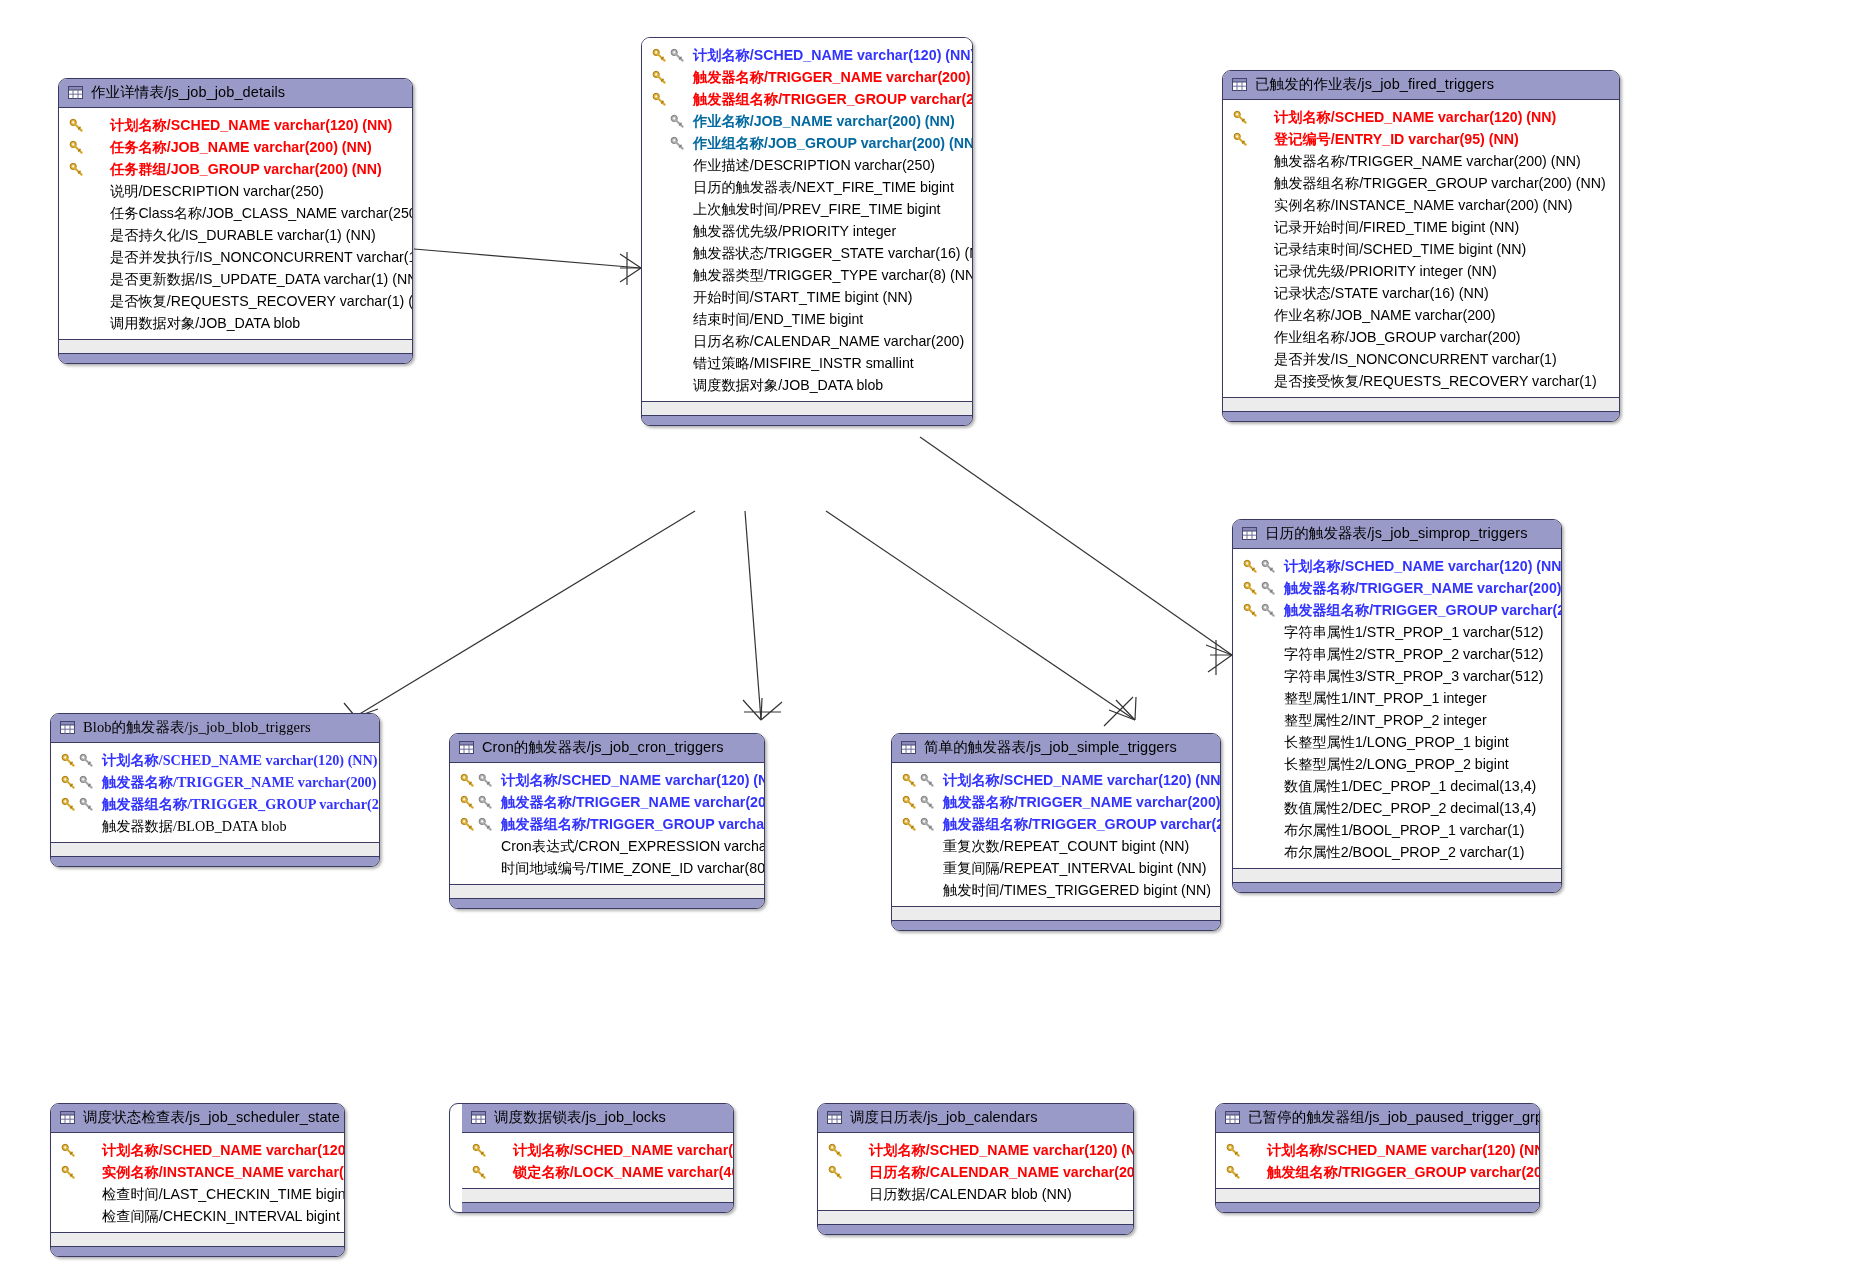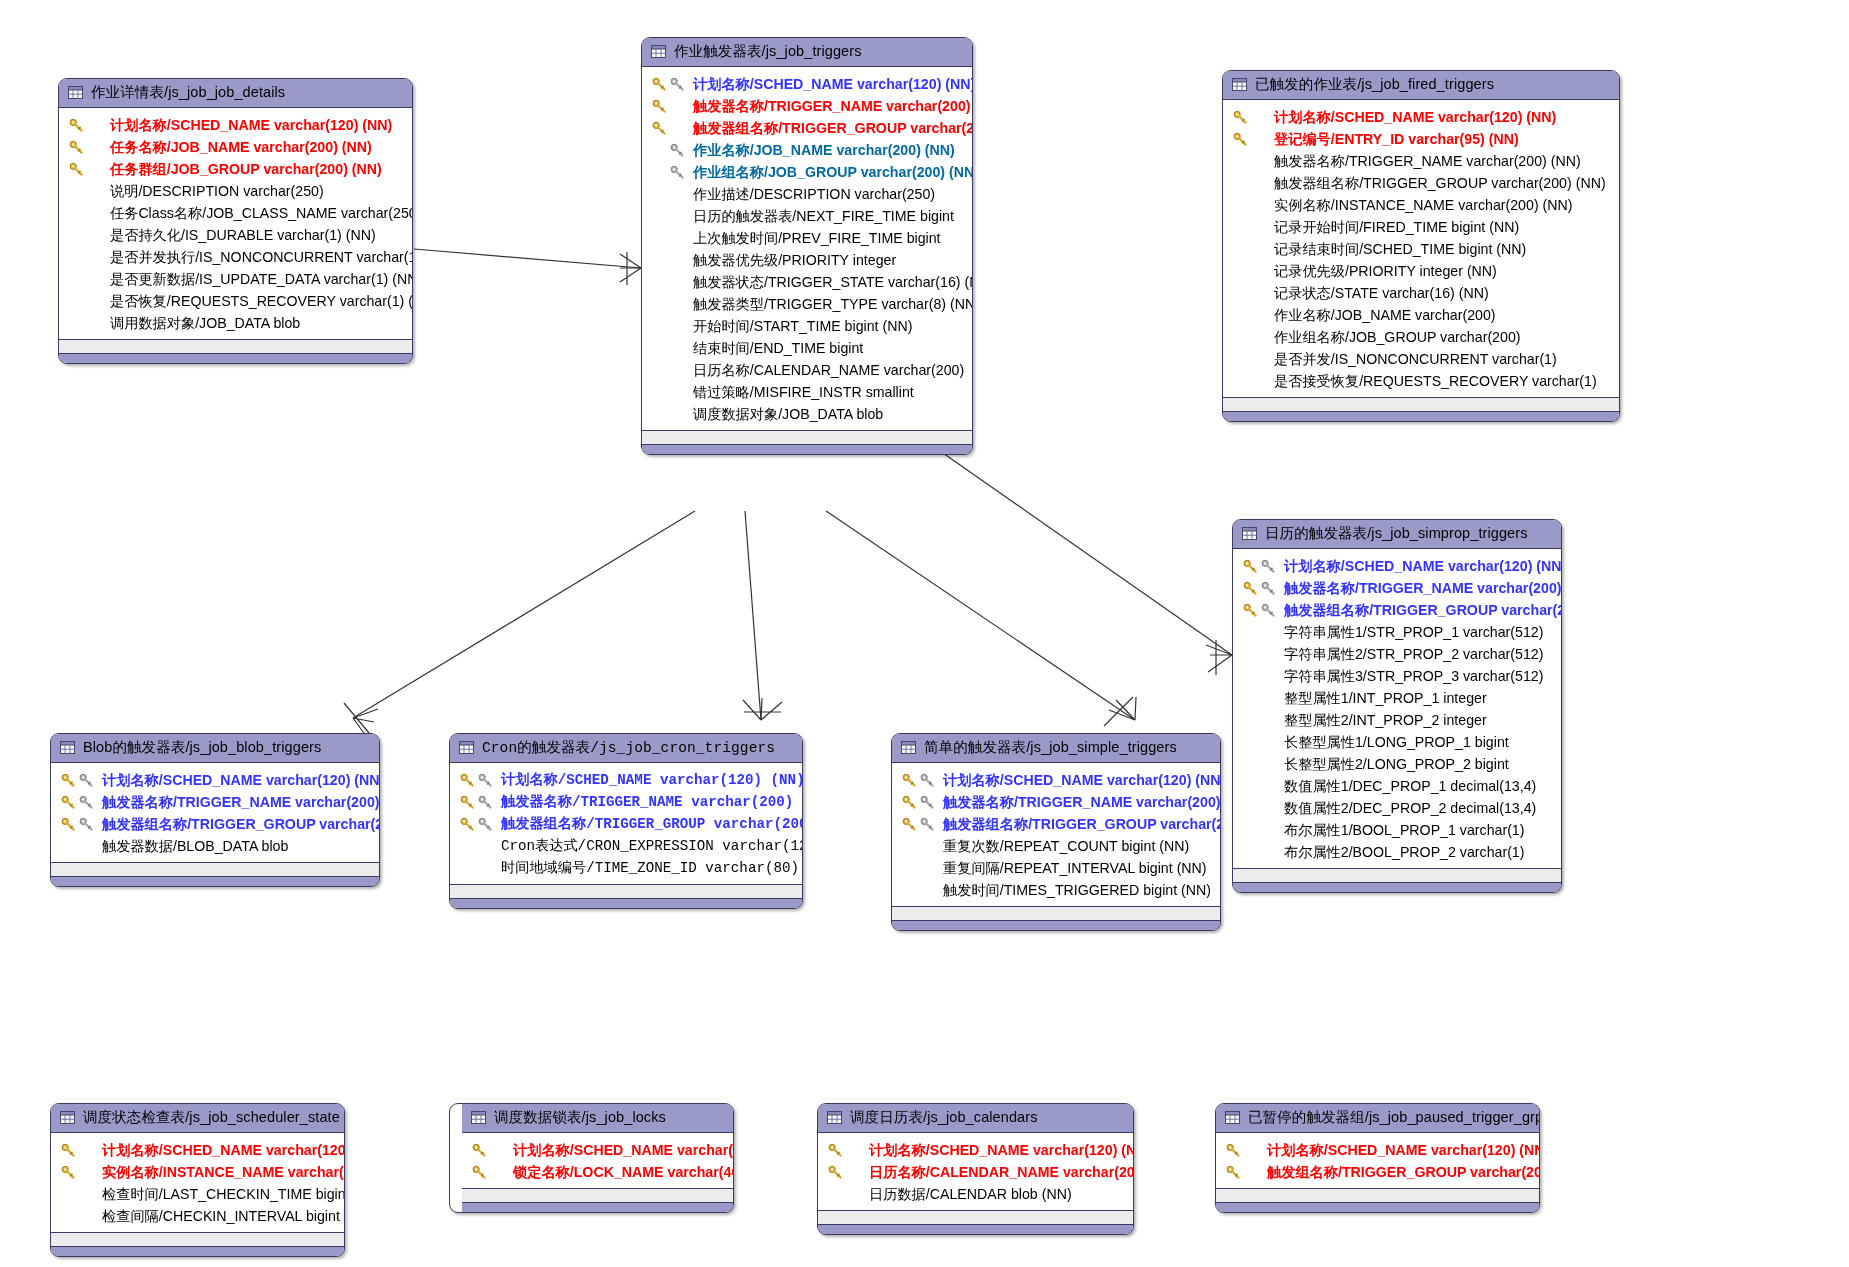--- a/index.html
+++ b/index.html
@@ -212,32 +212,20 @@
         <div class="attr">
           <span class="keycell spacer"></span>
           <span class="keycell spacer"></span>
           <span class="attr-text c-black">调用数据对象/JOB_DATA blob</span>
         </div>
       </div>
       <div class="ent-footer"></div>
       <div class="ent-footer2"></div>
     </div>
     <div class="entity" style="left: 641px; top: 37px; width: 332px;">
-      <div class="ent-header">
-        <span>
-          <svg class="grid-icon" viewBox="0 0 15 13" xmlns="http://www.w3.org/2000/svg">
-            <rect x="0.5" y="0.5" width="14" height="12" fill="#ffffff" stroke="#44446e"></rect>
-            <rect x="0.5" y="0.5" width="14" height="3.5" fill="#8a8ab8" stroke="#44446e"></rect>
-            <line x1="5" y1="4" x2="5" y2="12.5" stroke="#6e6e9c"></line>
-            <line x1="10" y1="4" x2="10" y2="12.5" stroke="#6e6e9c"></line>
-            <line x1="0.5" y1="8.2" x2="14.5" y2="8.2" stroke="#6e6e9c"></line>
-          </svg>
-        </span>
-        <span class="ent-title">作业触发器表/js_job_triggers</span>
-      </div>
       <div class="ent-body">
         <div class="attr">
           <span class="keycell">
             <svg class="keysvg" viewBox="0 0 15 15" xmlns="http://www.w3.org/2000/svg">
               <circle cx="4.2" cy="4.4" r="3.1" fill="#e3b43a" stroke="#a87b12" stroke-width="1"></circle>
               <circle cx="4.2" cy="4.4" r="1.1" fill="#ffffff"></circle>
               <path d="M6.2,6.5 L12.6,12.6" stroke="#e3b43a" stroke-width="2.3" stroke-linecap="round"></path>
               <path d="M6.2,6.5 L12.6,12.6" stroke="#a87b12" stroke-width="0.8" stroke-linecap="round" opacity="0.55"></path>
               <path d="M9.6,10.9 L11.1,9.3" stroke="#a87b12" stroke-width="1.5" stroke-linecap="round"></path>
             </svg>
@@ -592,21 +580,21 @@
         </div>
         <div class="attr">
           <span class="keycell spacer"></span>
           <span class="keycell spacer"></span>
           <span class="attr-text c-black">布尔属性2/BOOL_PROP_2 varchar(1)</span>
         </div>
       </div>
       <div class="ent-footer"></div>
       <div class="ent-footer2"></div>
     </div>
-    <div class="entity" style="left: 50px; top: 733px; width: 330px;">
+    <div class="entity" style="left: 50px; top: 713px; width: 330px; font-family: Liberation Serif, serif;">
       <div class="ent-header">
         <span>
           <svg class="grid-icon" viewBox="0 0 15 13" xmlns="http://www.w3.org/2000/svg">
             <rect x="0.5" y="0.5" width="14" height="12" fill="#ffffff" stroke="#44446e"></rect>
             <rect x="0.5" y="0.5" width="14" height="3.5" fill="#8a8ab8" stroke="#44446e"></rect>
             <line x1="5" y1="4" x2="5" y2="12.5" stroke="#6e6e9c"></line>
             <line x1="10" y1="4" x2="10" y2="12.5" stroke="#6e6e9c"></line>
             <line x1="0.5" y1="8.2" x2="14.5" y2="8.2" stroke="#6e6e9c"></line>
           </svg>
         </span>
@@ -678,21 +666,21 @@
         </div>
         <div class="attr">
           <span class="keycell spacer"></span>
           <span class="keycell spacer"></span>
           <span class="attr-text c-black">触发器数据/BLOB_DATA blob</span>
         </div>
       </div>
       <div class="ent-footer"></div>
       <div class="ent-footer2"></div>
     </div>
-    <div class="entity" style="left: 449px; top: 733px; width: 354px; font-family: Liberation Mono, monospace;">
+    <div class="entity" style="left: 449px; top: 733px; width: 316px;">
       <div class="ent-header">
         <span>
           <svg class="grid-icon" viewBox="0 0 15 13" xmlns="http://www.w3.org/2000/svg">
             <rect x="0.5" y="0.5" width="14" height="12" fill="#ffffff" stroke="#44446e"></rect>
             <rect x="0.5" y="0.5" width="14" height="3.5" fill="#8a8ab8" stroke="#44446e"></rect>
             <line x1="5" y1="4" x2="5" y2="12.5" stroke="#6e6e9c"></line>
             <line x1="10" y1="4" x2="10" y2="12.5" stroke="#6e6e9c"></line>
             <line x1="0.5" y1="8.2" x2="14.5" y2="8.2" stroke="#6e6e9c"></line>
           </svg>
         </span>

